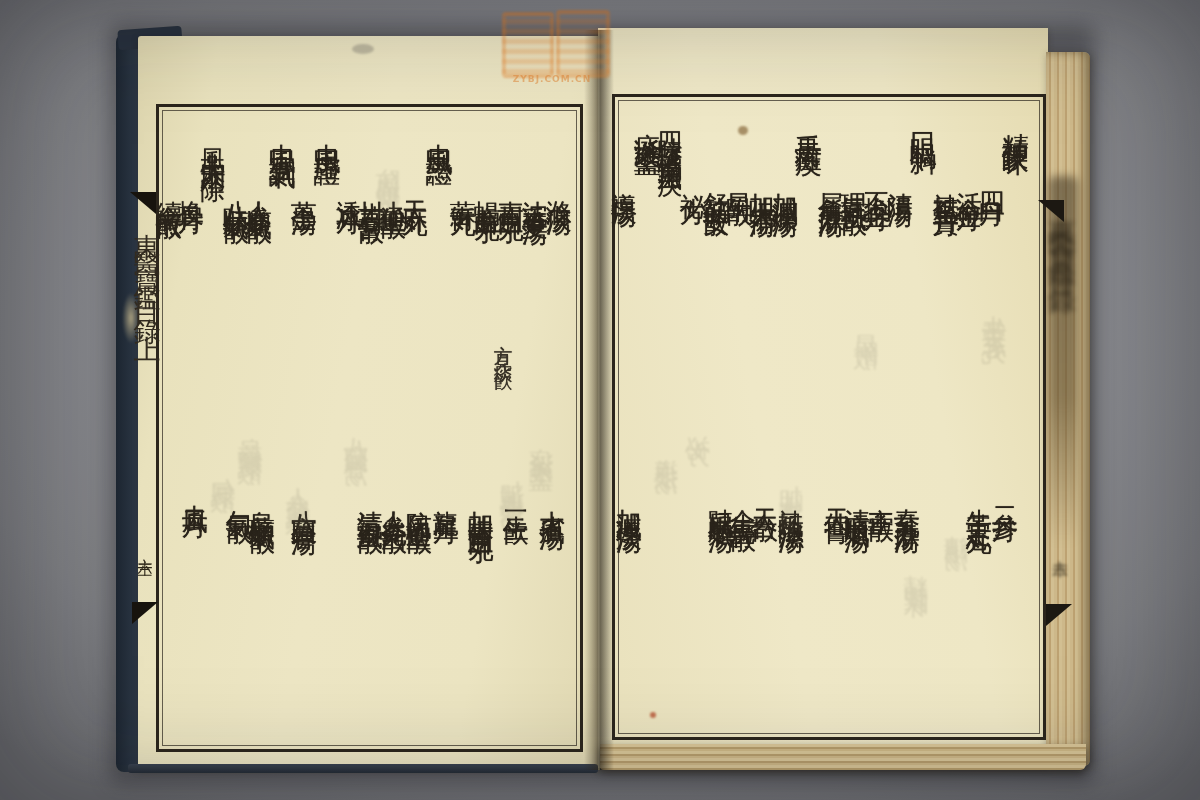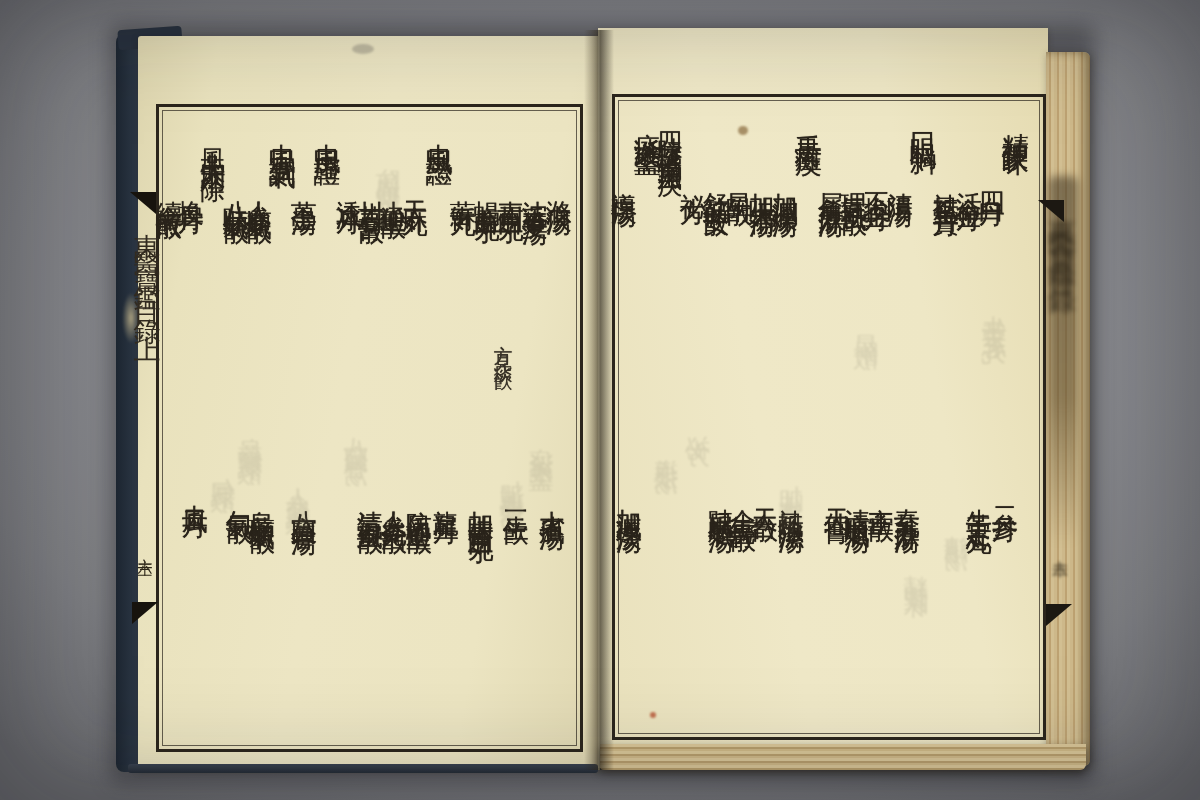--- a/index.html
+++ b/index.html
@@ -106,20 +106,25 @@
 
   <div class="abs edge-title right" style="left:1049px;top:196px;">東醫寶鑑目錄</div>
   <div class="abs edge-folio right" style="left:1052px;top:548px;">六十二</div>
   <div class="abs wedge wedge-b" style="left:1046px;top:604px;border-top-color:#1c1812;"></div>
   <div class="abs wedge wedge-a" style="left:1038px;top:200px;border-right-color:#1c1812;"></div>
 
   <div class="abs stain" style="left:738px;top:126px;width:10px;height:9px;background:#8a6b3f;opacity:.7;"></div>
   <div class="abs stain" style="left:650px;top:712px;width:6px;height:6px;background:#b24a2a;opacity:.75;"></div>
   <div class="abs stain" style="left:352px;top:44px;width:22px;height:10px;background:#9a9584;opacity:.55;"></div>
 
+  <div class="abs watermark">
+    <div class="wm-seal" style="left:2px;top:2px;width:44px;height:58px;"></div>
+    <div class="wm-seal" style="left:56px;top:0px;width:46px;height:60px;"></div>
+    <div class="wm-text">ZYBJ.COM.CN</div>
+  </div>
 
   <div id="columns">
       <div class="col header" style="left: 1001px; top: 112px;">精神蒙昧</div>
       <div class="col item" style="left: 978px; top: 172px;">四白丹</div>
       <div class="col item" style="left: 955px; top: 172px;">活命金丹</div>
       <div class="col item" style="left: 932px; top: 172px;">祛風至寶丹</div>
       <div class="col header" style="left: 909px; top: 112px;">口眼喎斜</div>
       <div class="col item" style="left: 886px; top: 172px;">清陽湯</div>
       <div class="col item" style="left: 863px; top: 172px;">不換金丹</div>
       <div class="col item" style="left: 840px; top: 172px;">理氣祛風散</div>

